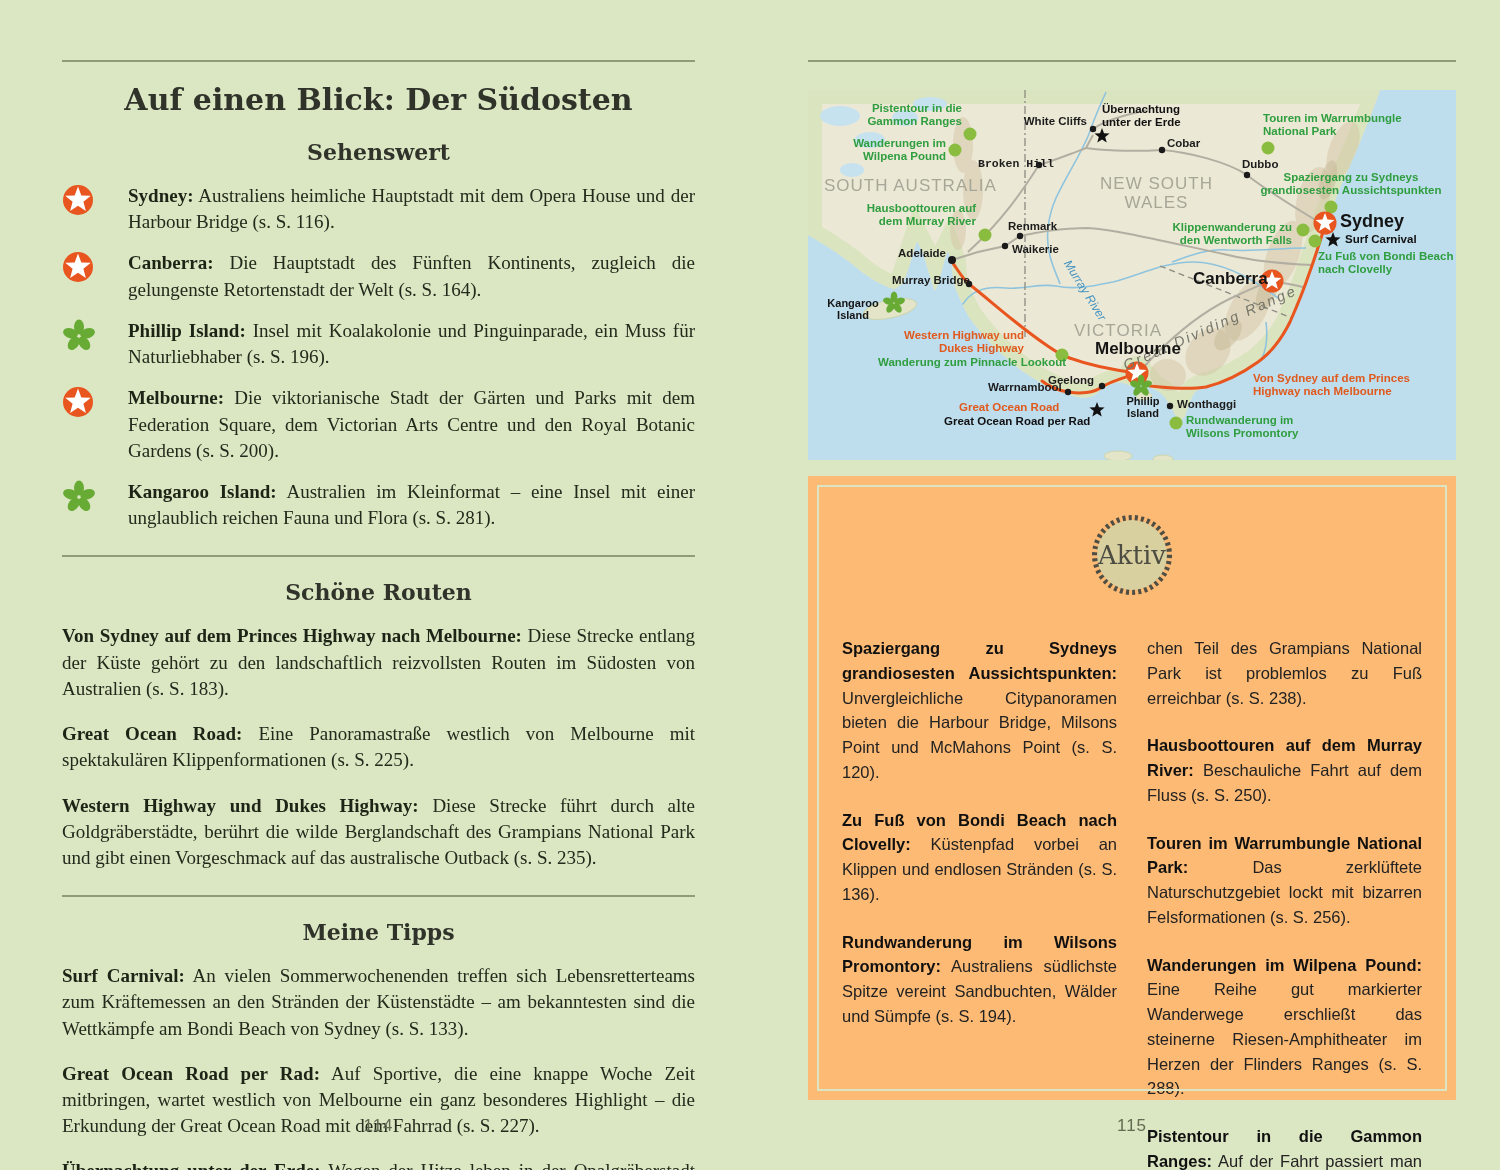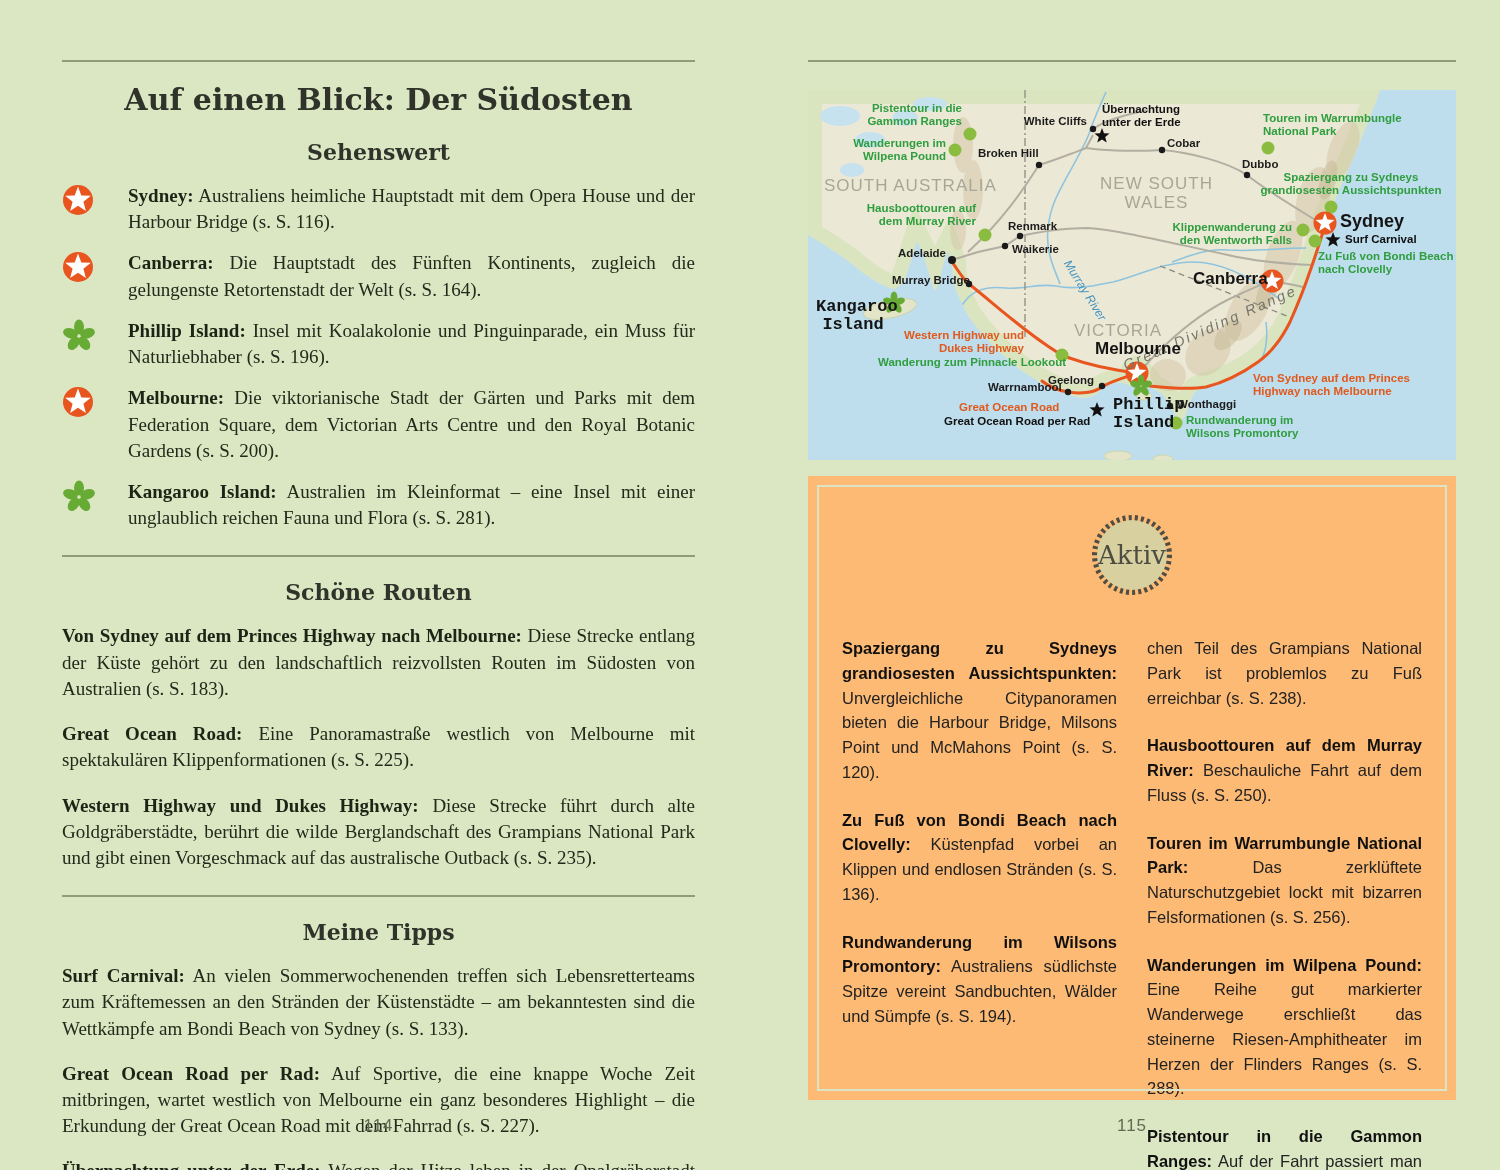--- a/index.html
+++ b/index.html
@@ -28,21 +28,21 @@
   
   .page-right{position:absolute;left:808px;top:60px;width:648px;height:1092px;}
 
   
   .map{position:relative;margin-top:28px;width:648px;height:370px;overflow:hidden;background:#bedded;}
   .map svg{position:absolute;left:0;top:0;}
   .ml{position:absolute;font-family:"Liberation Sans",sans-serif;line-height:1.12;white-space:normal;}
   .ml.state{font-size:17px;color:#a7a798;letter-spacing:1px;font-weight:400;}
   .ml.city{font-size:17px;font-weight:bold;color:#141414;}
   .ml.city.big{font-size:18px;}
-  .ml.island{font-size:17px;font-weight:bold;color:#141414;text-align:center;line-height:1.05;font-family:Liberation Mono, monospace;}
+  .ml.island{font-size:11px;font-weight:bold;color:#141414;text-align:center;line-height:1.05;}
   .ml.town{font-size:11.5px;font-weight:bold;color:#1c1c1c;white-space:nowrap;}
   .ml.green{font-size:11.5px;font-weight:bold;color:#2f9e3f;}
   .ml.orange{font-size:11.5px;font-weight:bold;color:#e05a1e;}
   .ml.blacknote{font-size:11.5px;font-weight:bold;color:#111;}
   .ml.river{font-size:12px;font-style:italic;color:#4493c0;white-space:nowrap;
             transform:rotate(58deg);transform-origin:left top;}
   .ml.range{font-size:14.5px;font-style:italic;color:#75756a;letter-spacing:2.5px;white-space:nowrap;
             transform:rotate(-24deg);transform-origin:left center;}
   .tr{text-align:right;} .tc{text-align:center;} .nw{white-space:nowrap;}
 
@@ -278,21 +278,21 @@
       <div class="ml range" style="left:316px;top:268px;">Great Dividing Range</div>
 
       <div class="ml city big nw" style="left:532px;top:121px;">Sydney</div>
       <div class="ml city nw" style="left:385px;top:179px;">Canberra</div>
       <div class="ml city nw" style="left:287px;top:249px;">Melbourne</div>
 
       <div class="ml island" style="left:8px;top:208px;width:74px;">Kangaroo Island</div>
       <div class="ml island" style="left:305px;top:306px;width:60px;">Phillip Island</div>
 
       <div class="ml town tr" style="left:199px;top:25px;width:80px;">White Cliffs</div>
-      <div class="ml town" style="left:170px;top:57px;">Broken Hill</div>
+      <div class="ml town" style="left:170px;top:68px;font-family:Liberation Mono, monospace;">Broken Hill</div>
       <div class="ml town" style="left:359px;top:47px;">Cobar</div>
       <div class="ml town" style="left:434px;top:68px;">Dubbo</div>
       <div class="ml town" style="left:200px;top:130px;">Renmark</div>
       <div class="ml town" style="left:204px;top:153px;">Waikerie</div>
       <div class="ml town tr" style="left:80px;top:157px;width:58px;">Adelaide</div>
       <div class="ml town" style="left:84px;top:184px;">Murray Bridge</div>
       <div class="ml town tr" style="left:228px;top:284px;width:58px;">Geelong</div>
       <div class="ml town tr" style="left:180px;top:291px;width:72px;">Warrnambool</div>
       <div class="ml town" style="left:369px;top:308px;">Wonthaggi</div>
 

